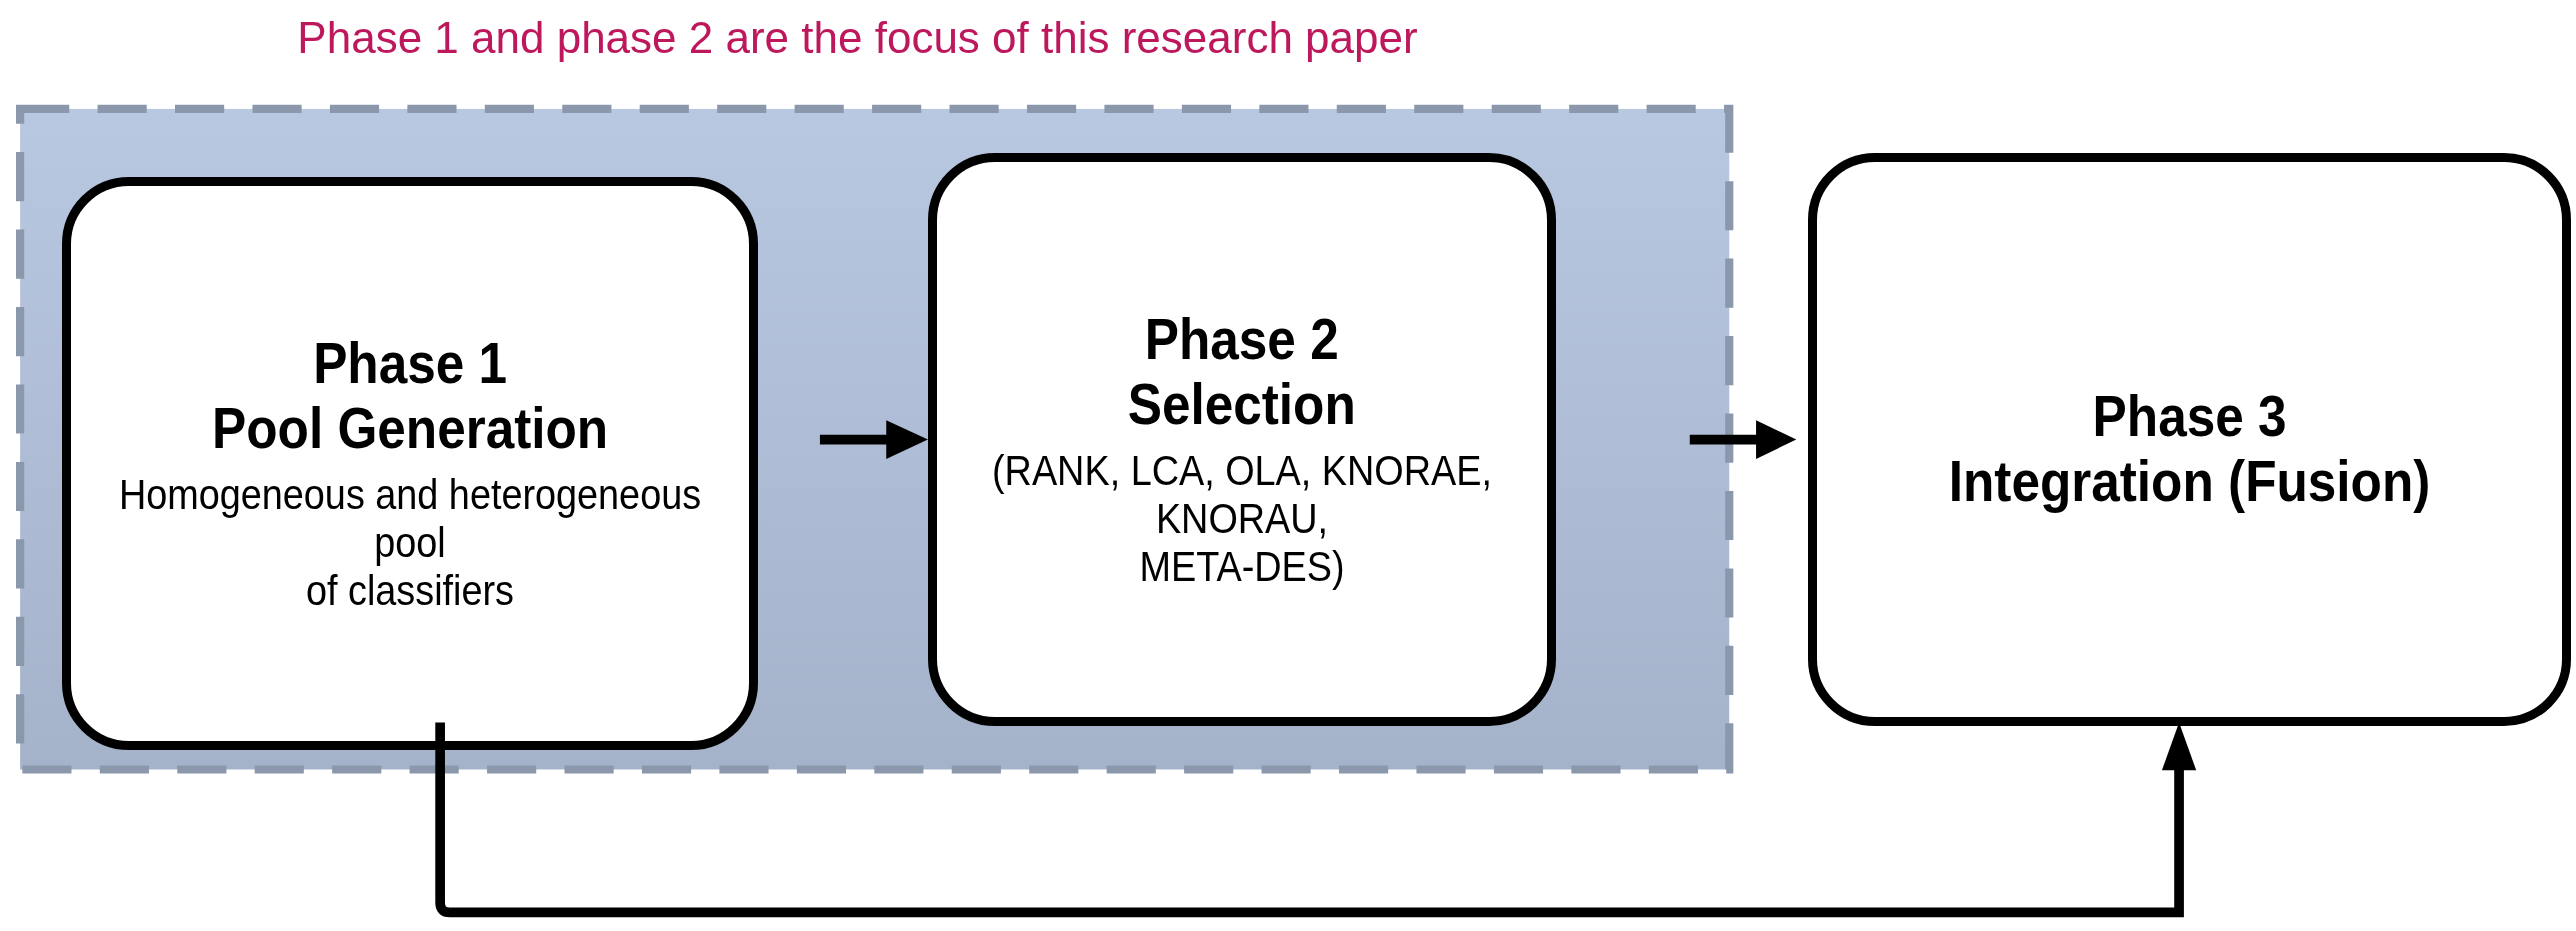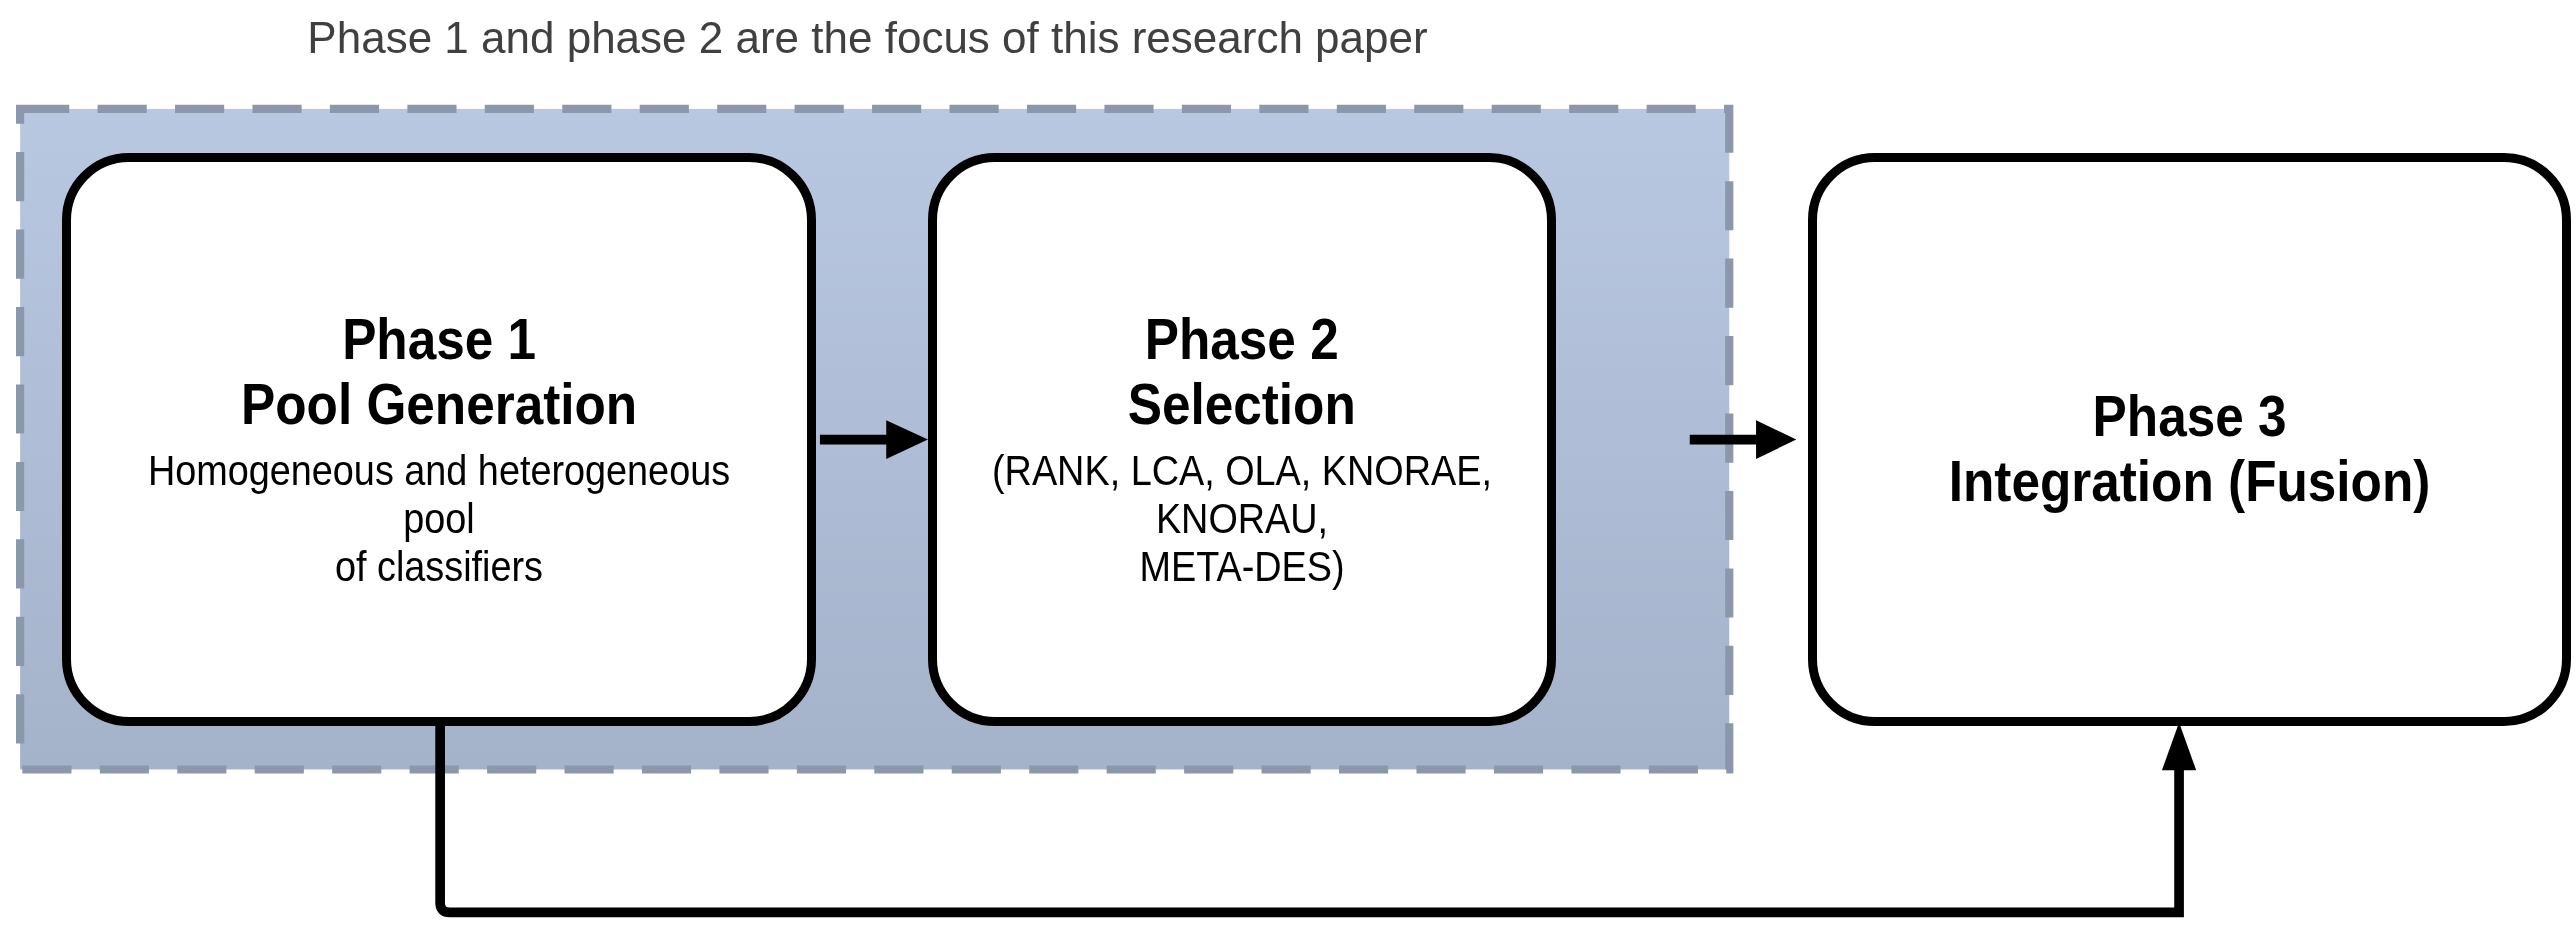--- a/index.html
+++ b/index.html
@@ -11,27 +11,27 @@
     position: relative;
     width: 2576px;
     height: 932px;
     background: #ffffff;
     font-family: "Liberation Sans", sans-serif;
     color: #000000;
     overflow: hidden;
   }
   .caption {
     position: absolute;
-    left: 13px;
+    left: 3px;
     top: 12px;
     width: 1709px;
     text-align: center;
     font-size: 44px;
     line-height: 1.2;
-    color: #404040;
+    color: #be185d;
     white-space: nowrap;
   }
   .bg-layer, .fg-layer {
     position: absolute;
     left: 0;
     top: 0;
     width: 2576px;
     height: 932px;
   }
   .bg-layer { z-index: 0; }
@@ -44,21 +44,21 @@
     background: #ffffff;
     border: 9px solid #000000;
     border-radius: 67px;
     z-index: 1;
     display: flex;
     flex-direction: column;
     align-items: center;
     justify-content: center;
     text-align: center;
   }
-  #box-phase-1 { left: 62px;   width: 754px; padding-top: 19.4px; }
+  #box-phase-1 { left: 62px;   width: 696px; padding-top: 19.4px; margin-top: 24px; }
   #box-phase-2 { left: 928px; width: 628px; padding-top: 19.4px; }
   #box-phase-3 { left: 1796px; width: 763px; padding-top: 19.4px; margin-left: 12px; }
   .box-title {
     font-size: 57px;
     font-weight: bold;
     line-height: 1.15;
     transform: scaleX(0.9);
     transform-origin: 50% 50%;
     white-space: pre-line;
   }

